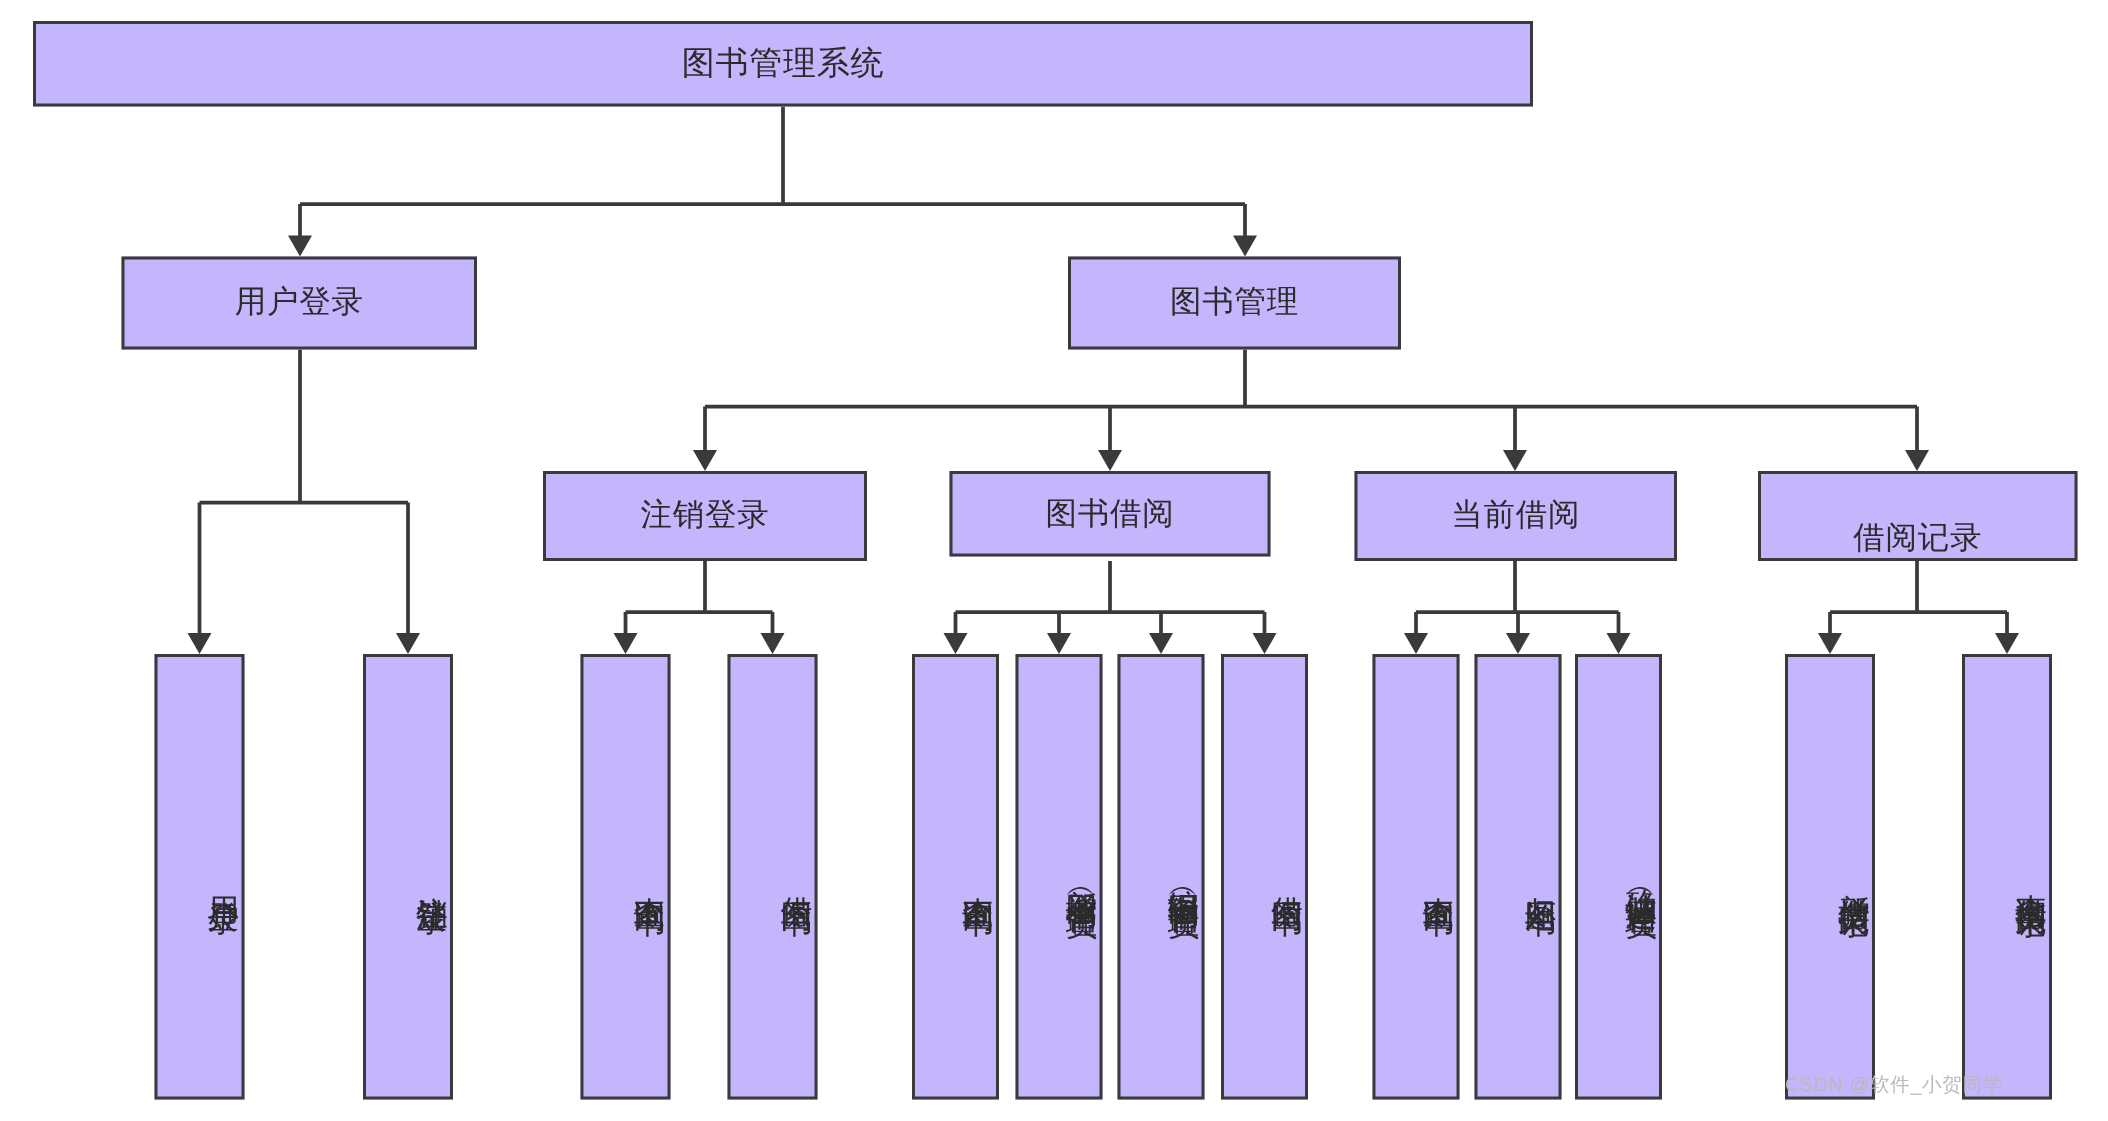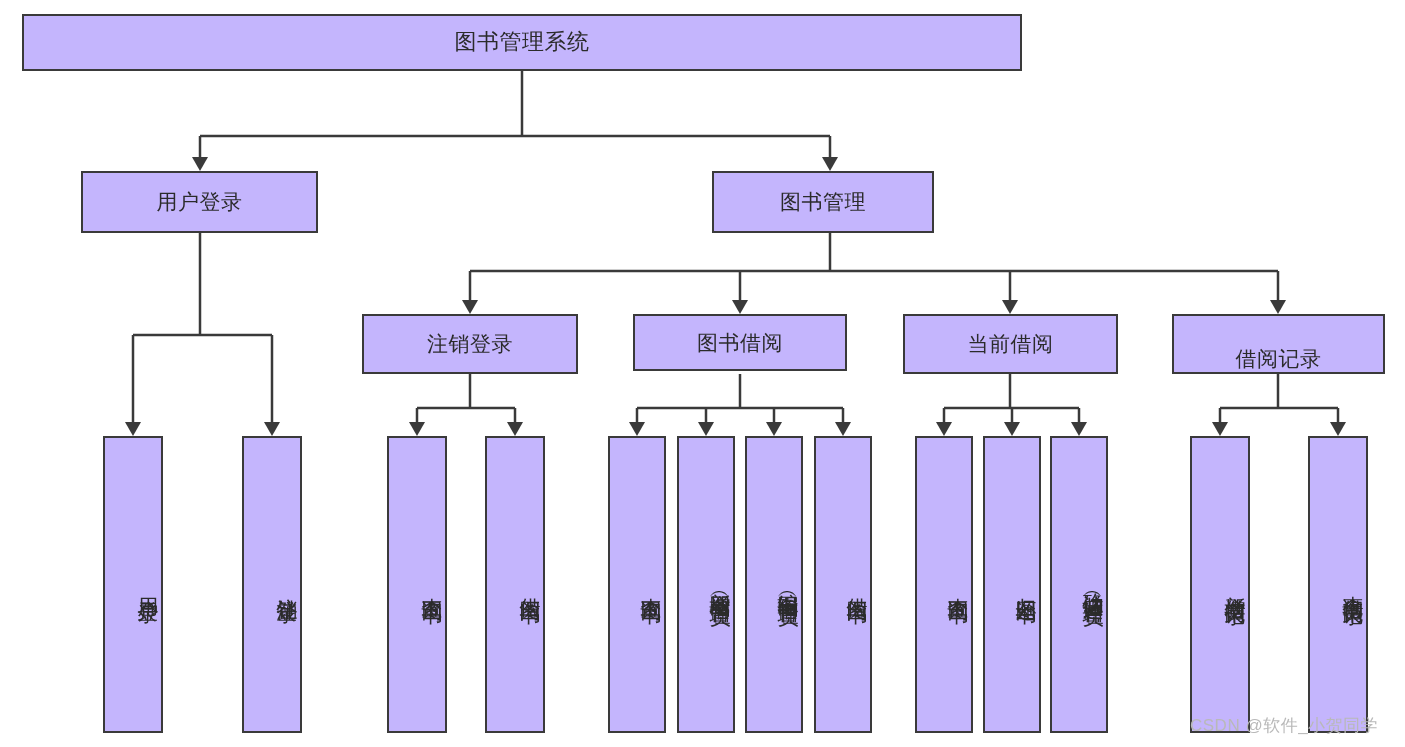--- a/index.html
+++ b/index.html
@@ -52,21 +52,21 @@
   .node.vert .txt {
     writing-mode: vertical-rl;
     text-orientation: upright;
     white-space: nowrap;
   }
   .node.root {
     font-size: 22px;
   }
   .watermark {
     position: absolute;
-    font-size: 17px;
+    font-size: 13px;
     color: #b9b9b9;
     white-space: nowrap;
     letter-spacing: 0.5px;
   }
 </style>
 </head>
 <body>
 
 <div id="canvas">
   <svg id="wires" viewBox="0 0 1405 747" width="1405" height="747">

